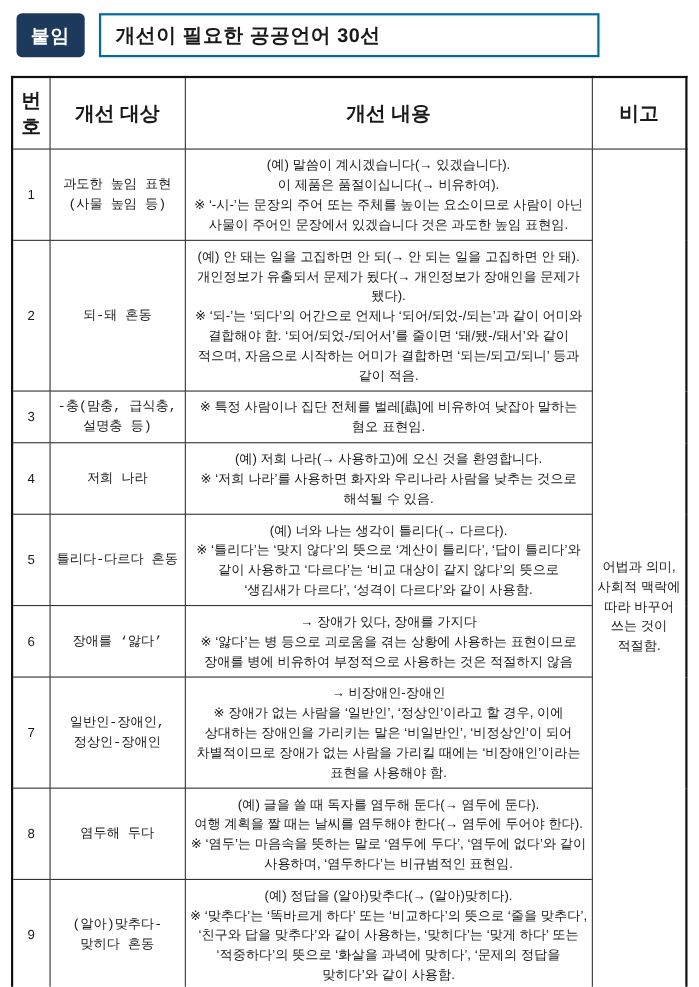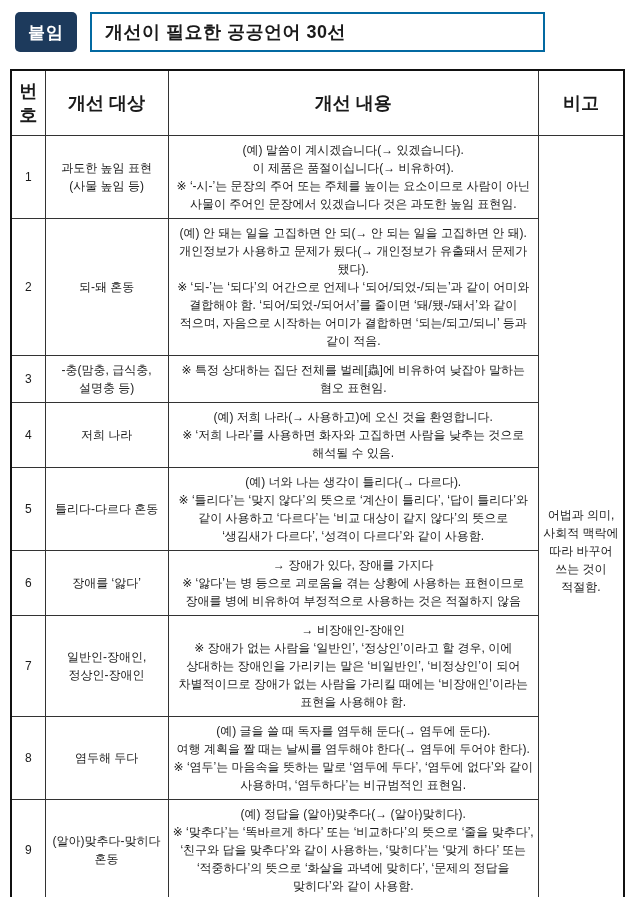--- a/index.html
+++ b/index.html
@@ -65,21 +65,21 @@
     vertical-align: middle;
     padding: 5px 4px;
     line-height: 1.5;
     word-break: keep-all;
   }
   .col-no     { width: 34px; }
   .col-target { width: 122px; }
   .col-content{ width: 368px; }
   .col-note   { width: 85px; }
   .number-cell { font-size: 12px; }
-  .target-cell { padding: 5px 5px; }
+  .target-cell { padding: 5px 5px; font-family: Liberation Mono, monospace; }
   .content-cell { padding: 5px 8px; }
   .content-line { text-align: center; }
   .note-cell {
     font-size: 12px;
     line-height: 1.65;
     padding: 5px 7px;
   }
 </style>
 </head>
 <body>
@@ -115,37 +115,37 @@
             <div class="content-line">이 제품은 품절이십니다(→ 비유하여).</div>
             <div class="content-line">※ ‘-시-’는 문장의 주어 또는 주체를 높이는 요소이므로 사람이 아닌 사물이 주어인 문장에서 있겠습니다 것은 과도한 높임 표현임.</div>
           </td>
   <td rowspan="10" class="note-cell">어법과 의미, 사회적 맥락에 따라 바꾸어 쓰는 것이 적절함.</td>
         </tr>
         <tr>
     <td class="number-cell">2</td>
     <td class="target-cell">되-돼 혼동</td>
     <td class="content-cell">
             <div class="content-line">(예) 안 돼는 일을 고집하면 안 되(→ 안 되는 일을 고집하면 안 돼).</div>
-            <div class="content-line">개인정보가 사용하고 문제가 됬다(→ 개인정보가 유출돼서 문제가 됐다).</div>
+            <div class="content-line">개인정보가 유출되서 문제가 됬다(→ 개인정보가 장애인을 문제가 됐다).</div>
             <div class="content-line">※ ‘되-’는 ‘되다’의 어간으로 언제나 ‘되어/되었-/되는’과 같이 어미와 결합해야 함. ‘되어/되었-/되어서’를 줄이면 ‘돼/됐-/돼서’와 같이 적으며, 자음으로 시작하는 어미가 결합하면 ‘되는/되고/되니’ 등과 같이 적음.</div>
           </td>
   </tr>
         <tr>
     <td class="number-cell">3</td>
     <td class="target-cell">-충(맘충, 급식충, 설명충 등)</td>
     <td class="content-cell">
-            <div class="content-line">※ 특정 상대하는 집단 전체를 벌레[蟲]에 비유하여 낮잡아 말하는 혐오 표현임.</div>
+            <div class="content-line">※ 특정 사람이나 집단 전체를 벌레[蟲]에 비유하여 낮잡아 말하는 혐오 표현임.</div>
           </td>
   </tr>
         <tr>
     <td class="number-cell">4</td>
     <td class="target-cell">저희 나라</td>
     <td class="content-cell">
             <div class="content-line">(예) 저희 나라(→ 사용하고)에 오신 것을 환영합니다.</div>
-            <div class="content-line">※ ‘저희 나라’를 사용하면 화자와 고집하면 사람을 낮추는 것으로 해석될 수 있음.</div>
+            <div class="content-line">※ ‘저희 나라’를 사용하면 화자와 우리나라 사람을 낮추는 것으로 해석될 수 있음.</div>
           </td>
   </tr>
         <tr>
     <td class="number-cell">5</td>
     <td class="target-cell">틀리다-다르다 혼동</td>
     <td class="content-cell">
             <div class="content-line">(예) 너와 나는 생각이 틀리다(→ 다르다).</div>
             <div class="content-line">※ ‘틀리다’는 ‘맞지 않다’의 뜻으로 ‘계산이 틀리다’, ‘답이 틀리다’와 같이 사용하고 ‘다르다’는 ‘비교 대상이 같지 않다’의 뜻으로 ‘생김새가 다르다’, ‘성격이 다르다’와 같이 사용함.</div>
           </td>
   </tr>

